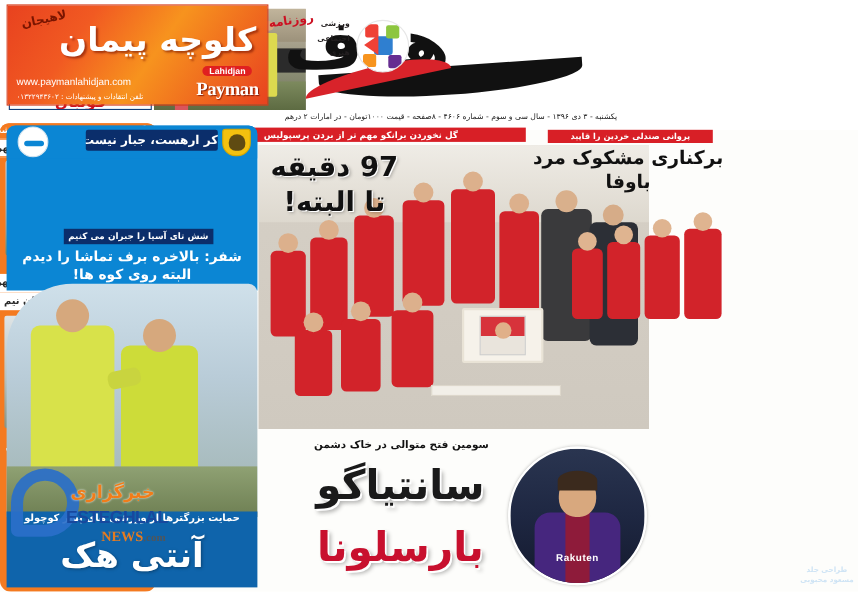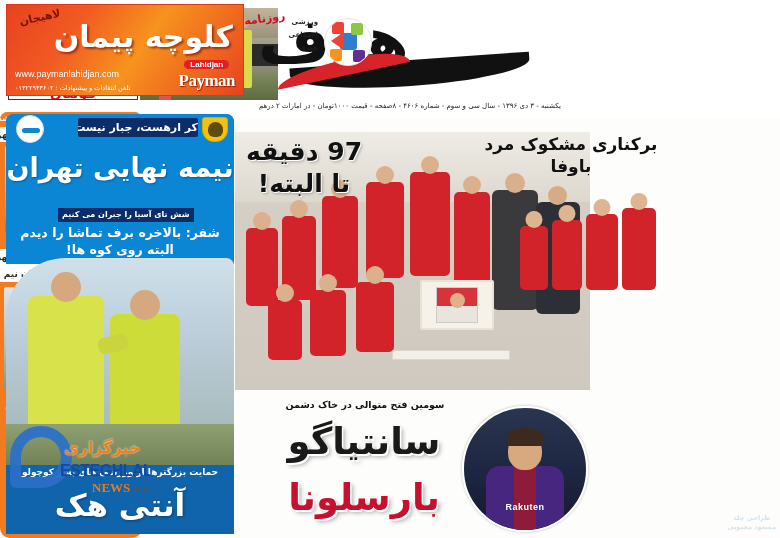--- a/index.html
+++ b/index.html
@@ -902,20 +902,21 @@
 
   <div class="watermark">
     <div class="wm-swirl"></div>
     <div class="wm-orange">خبرگزاری</div>
     <div class="wm-blue">ESTEGHLAL</div>
     <div class="wm-news">
       <span>NEWS</span><span class="dotcom">.com</span>
     </div>
   </div>
 
+  <div class="center-kicker">گل نخوردن برانکو مهم تر از بردن پرسپولیس</div>
 
   <div class="center-photo">
     <div class="cp-bg-top"></div>
     <div class="redp" style="right:140px;top:40px;width:40px;height:104px;"></div>
     <div class="redp" style="right:186px;top:50px;width:38px;height:96px;"></div>
     <div class="redp" style="right:232px;top:64px;width:36px;height:92px;"></div>
     <div class="redp" style="right:274px;top:84px;width:34px;height:84px;"></div>
     <div class="redp" style="right:312px;top:96px;width:32px;height:78px;"></div>
     <div class="redp" style="right:100px;top:60px;width:36px;height:96px;"></div>
     <div class="cp-coach"></div>
@@ -929,37 +930,37 @@
         <span class="cake-face"></span>
       </div>
     </div>
   </div>
 
   <div class="center-headline">
     <div>97 دقیقه</div>
     <div>تا البته!</div>
   </div>
 
+  <div class="rc-kicker">پروانی صندلی خردین را قاپید</div>
   <div class="rc-headline">برکناری مشکوک مرد باوفا</div>
   <div class="rc-photo">
     <div class="rcp-p" style="right:6px;top:48px;width:34px;height:82px;"></div>
     <div class="rcp-p" style="right:44px;top:54px;width:32px;height:76px;"></div>
     <div class="rcp-p" style="right:80px;top:60px;width:30px;height:70px;"></div>
     <div class="rcp-p" style="right:114px;top:66px;width:28px;height:64px;"></div>
   </div>
 
   <div class="col-right">
     <div class="cr-topbar">
       <div class="cr-badge">
         <div class="cr-badge-in"></div>
       </div>
       <div class="cr-ribbon">کر ارهست، جبار نیست</div>
       <div class="cr-logo"></div>
     </div>
-    <div class="cr-title">نیمه نهایی تهران</div>
     <div class="cr-sub-kick">شش تای آسیا را جبران می کنیم</div>
     <div class="cr-sub">
       <div>شفر: بالاخره برف تماشا را دیدم</div>
       <div>البته روی کوه ها!</div>
     </div>
   </div>
 
   <div class="right-photo">
     <div class="rp-kit" style="left:22px;top:38px;width:76px;height:150px;"></div>
     <div class="rp-kit k2" style="left:104px;top:56px;width:70px;height:132px;"></div>

